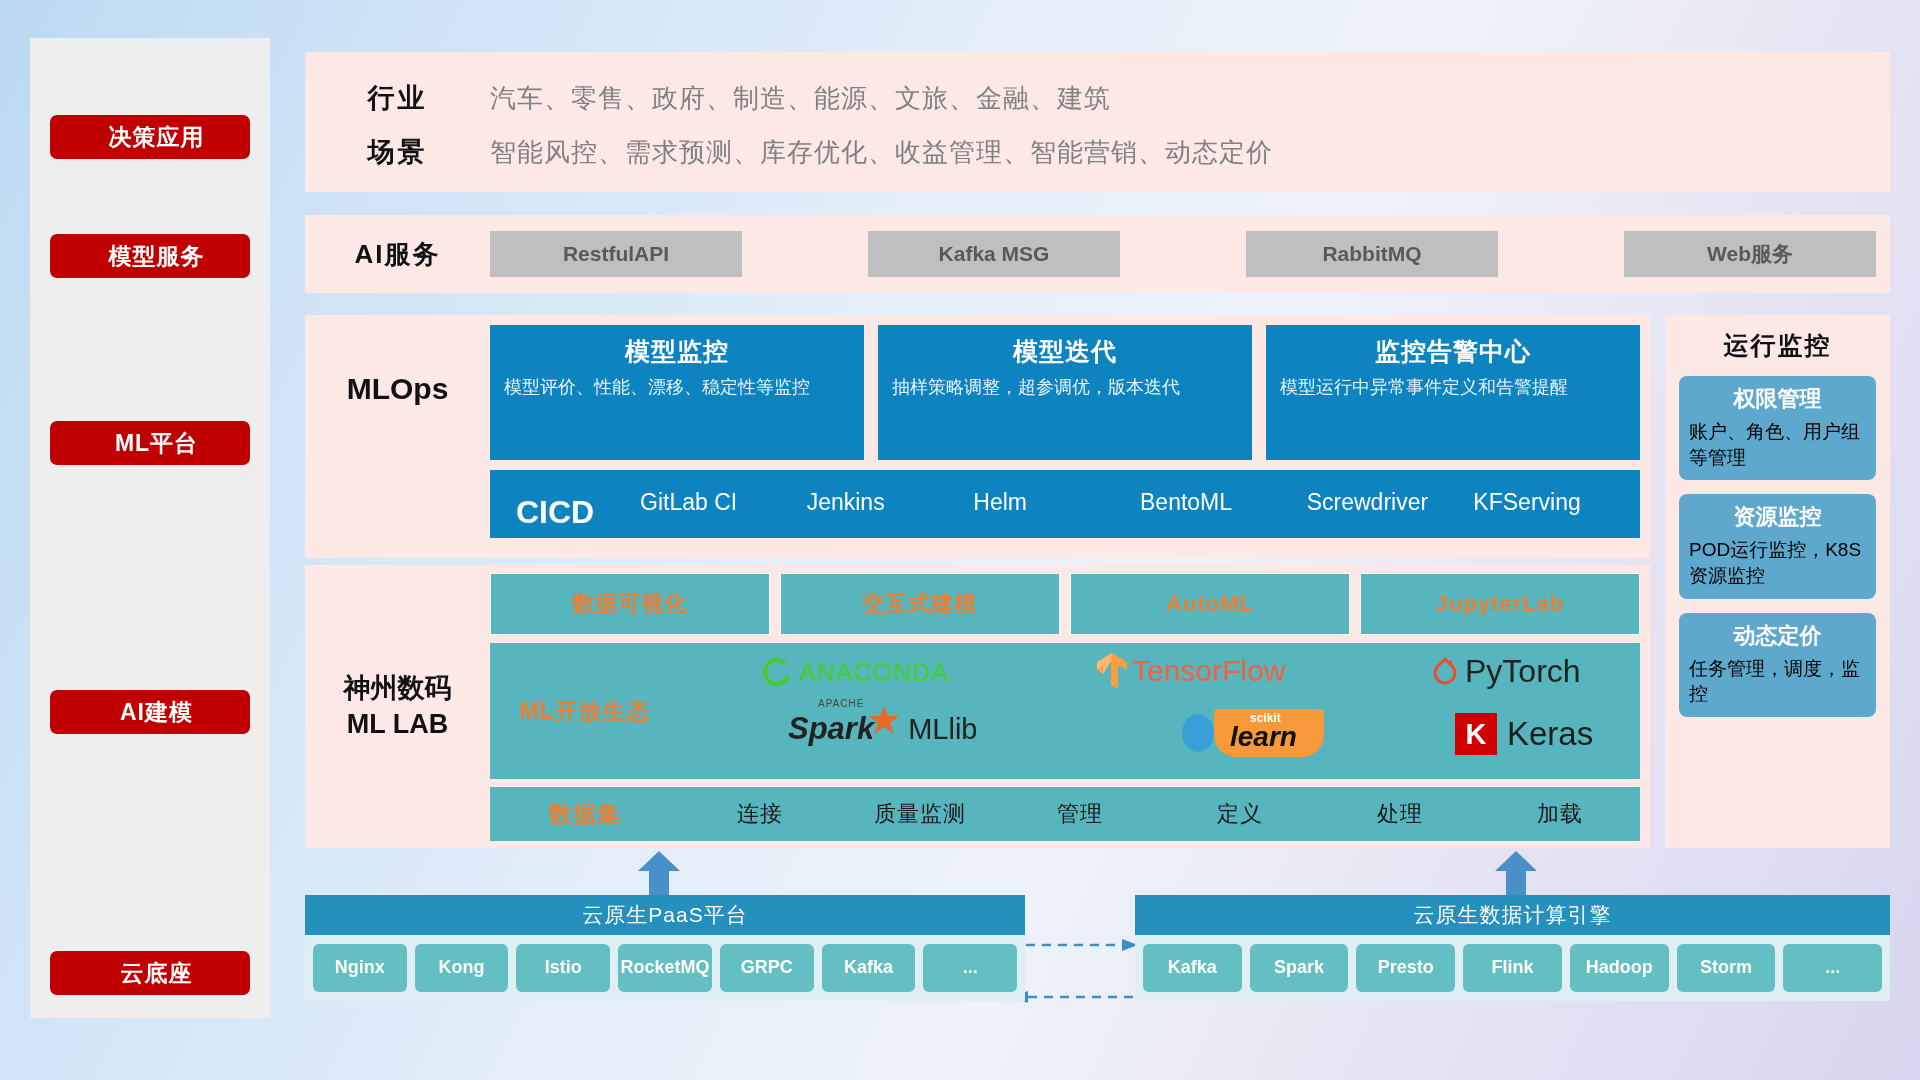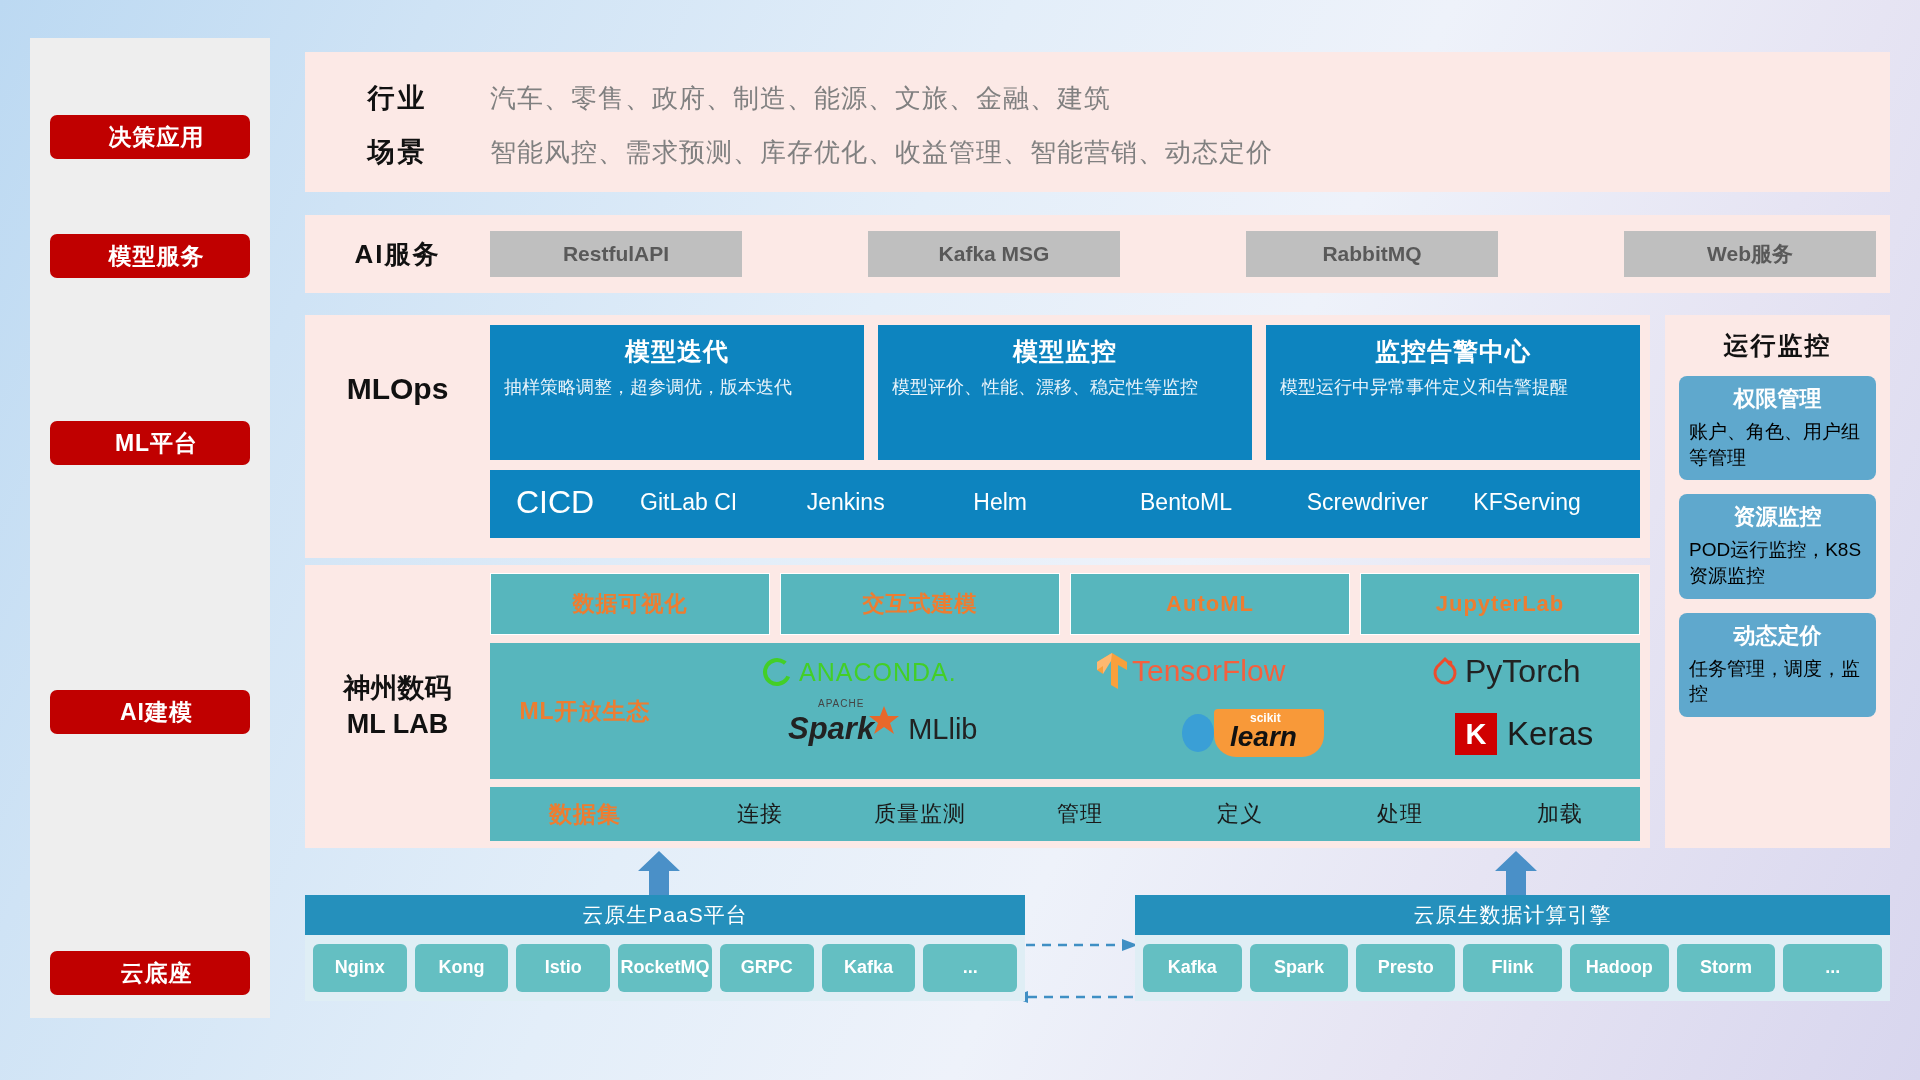--- a/index.html
+++ b/index.html
@@ -104,22 +104,22 @@
   }
   .mlops-card p {
     font-size: 18px; line-height: 1.32; color: #e8f3fa; font-weight: 400;
   }
   .cicd-bar {
     position: absolute; left: 185px; top: 155px; right: 10px; height: 68px;
     background: #0d84bf; display: flex; align-items: flex-start;
     overflow: hidden;
   }
   .cicd-title {
-    width: 150px; flex: none; color: #fff; font-size: 32px; font-weight: normal;
-    padding: 14px 0 0 26px;
+    width: 150px; flex: none; color: #fff; font-size: 32px; font-weight: bold;
+    padding: 24px 0 0 26px;
   }
   .cicd-item {
     flex: 1; color: #fff; font-size: 23px; padding-top: 18px;
     word-break: break-all; line-height: 1.25;
   }
 
   
   #row-model { left: 305px; top: 565px; width: 1345px; height: 283px; }
   .model-key {
     position: absolute; left: 0; top: 0; width: 185px; height: 100%;
@@ -232,26 +232,26 @@
       <div class="ai-chip">Kafka MSG</div>
       <div class="ai-chip">RabbitMQ</div>
       <div class="ai-chip">Web服务</div>
     </div>
   </div>
 
   <div class="pink" id="row-mlops">
     <div class="mlops-key">MLOps</div>
     <div class="mlops-cards">
       <div class="mlops-card">
+        <h4>模型监控</h4>
+        <p>模型评价、性能、漂移、稳定性等监控</p>
+      </div>
+      <div class="mlops-card">
         <h4>模型迭代</h4>
         <p>抽样策略调整，超参调优，版本迭代</p>
-      </div>
-      <div class="mlops-card">
-        <h4>模型监控</h4>
-        <p>模型评价、性能、漂移、稳定性等监控</p>
       </div>
       <div class="mlops-card">
         <h4>监控告警中心</h4>
         <p>模型运行中异常事件定义和告警提醒</p>
       </div>
     </div>
     <div class="cicd-bar">
       <div class="cicd-title">CICD</div>
       <div class="cicd-item">GitLab CI</div>
       <div class="cicd-item">Jenkins</div>

